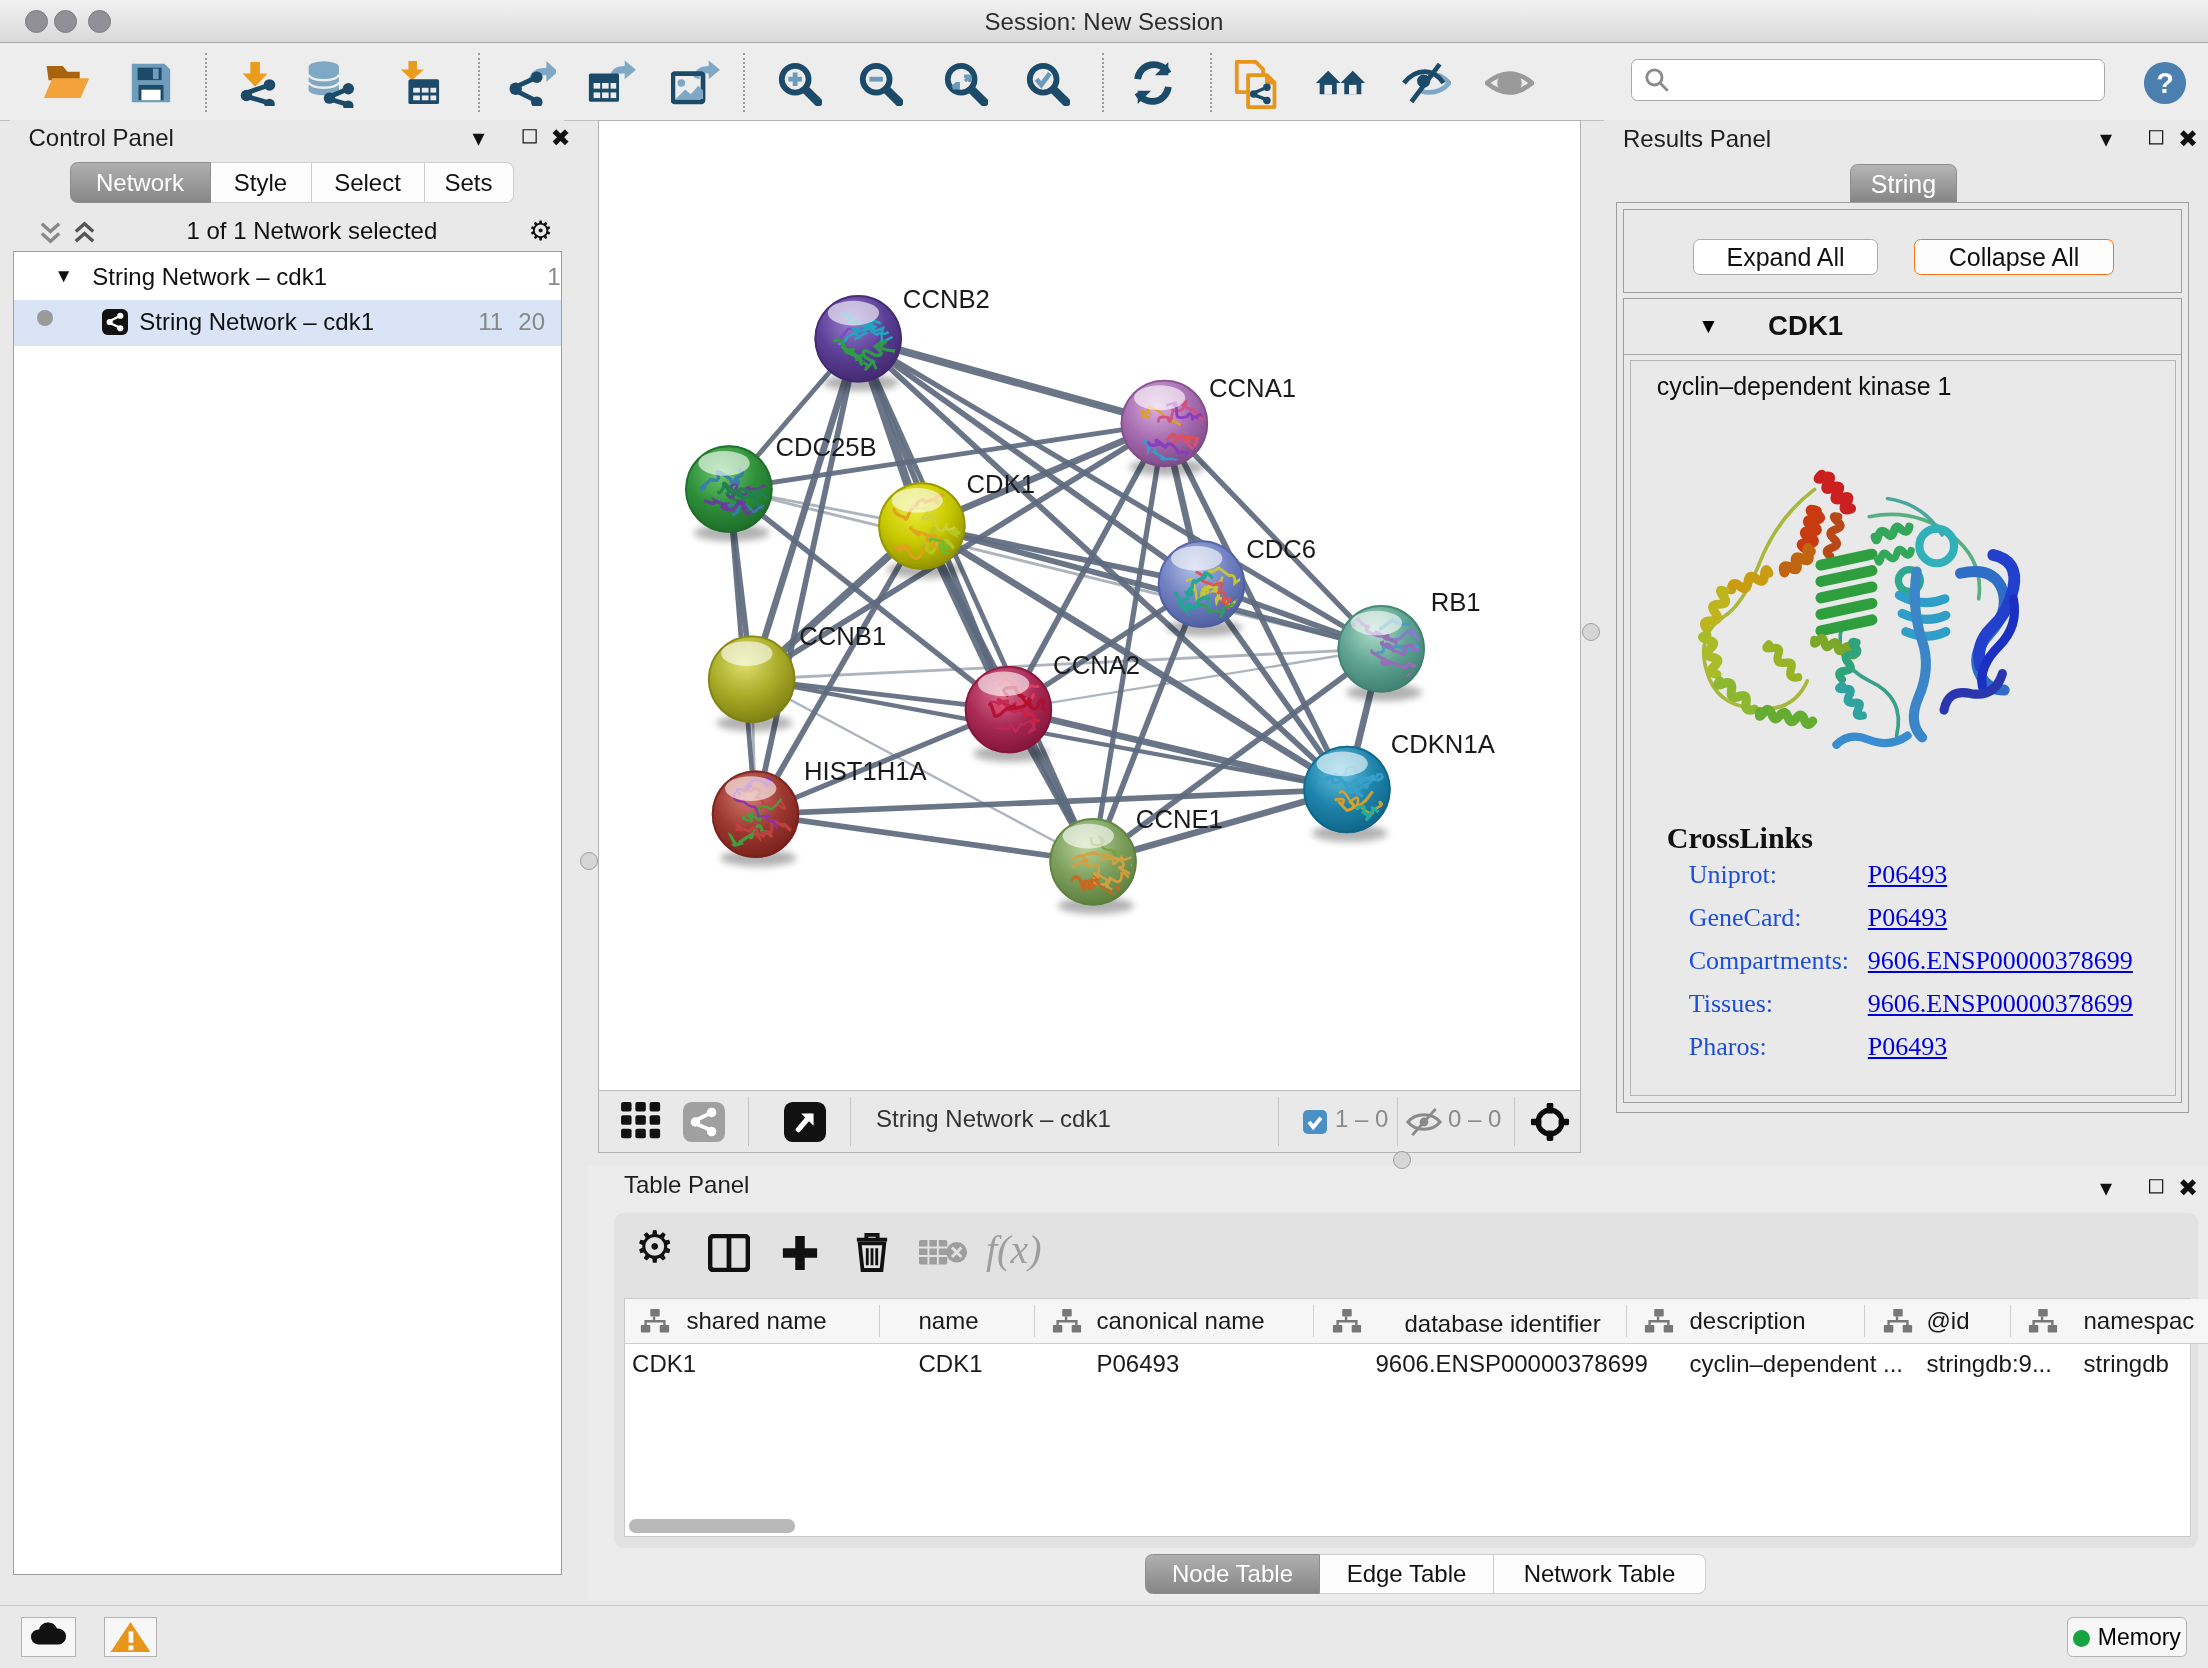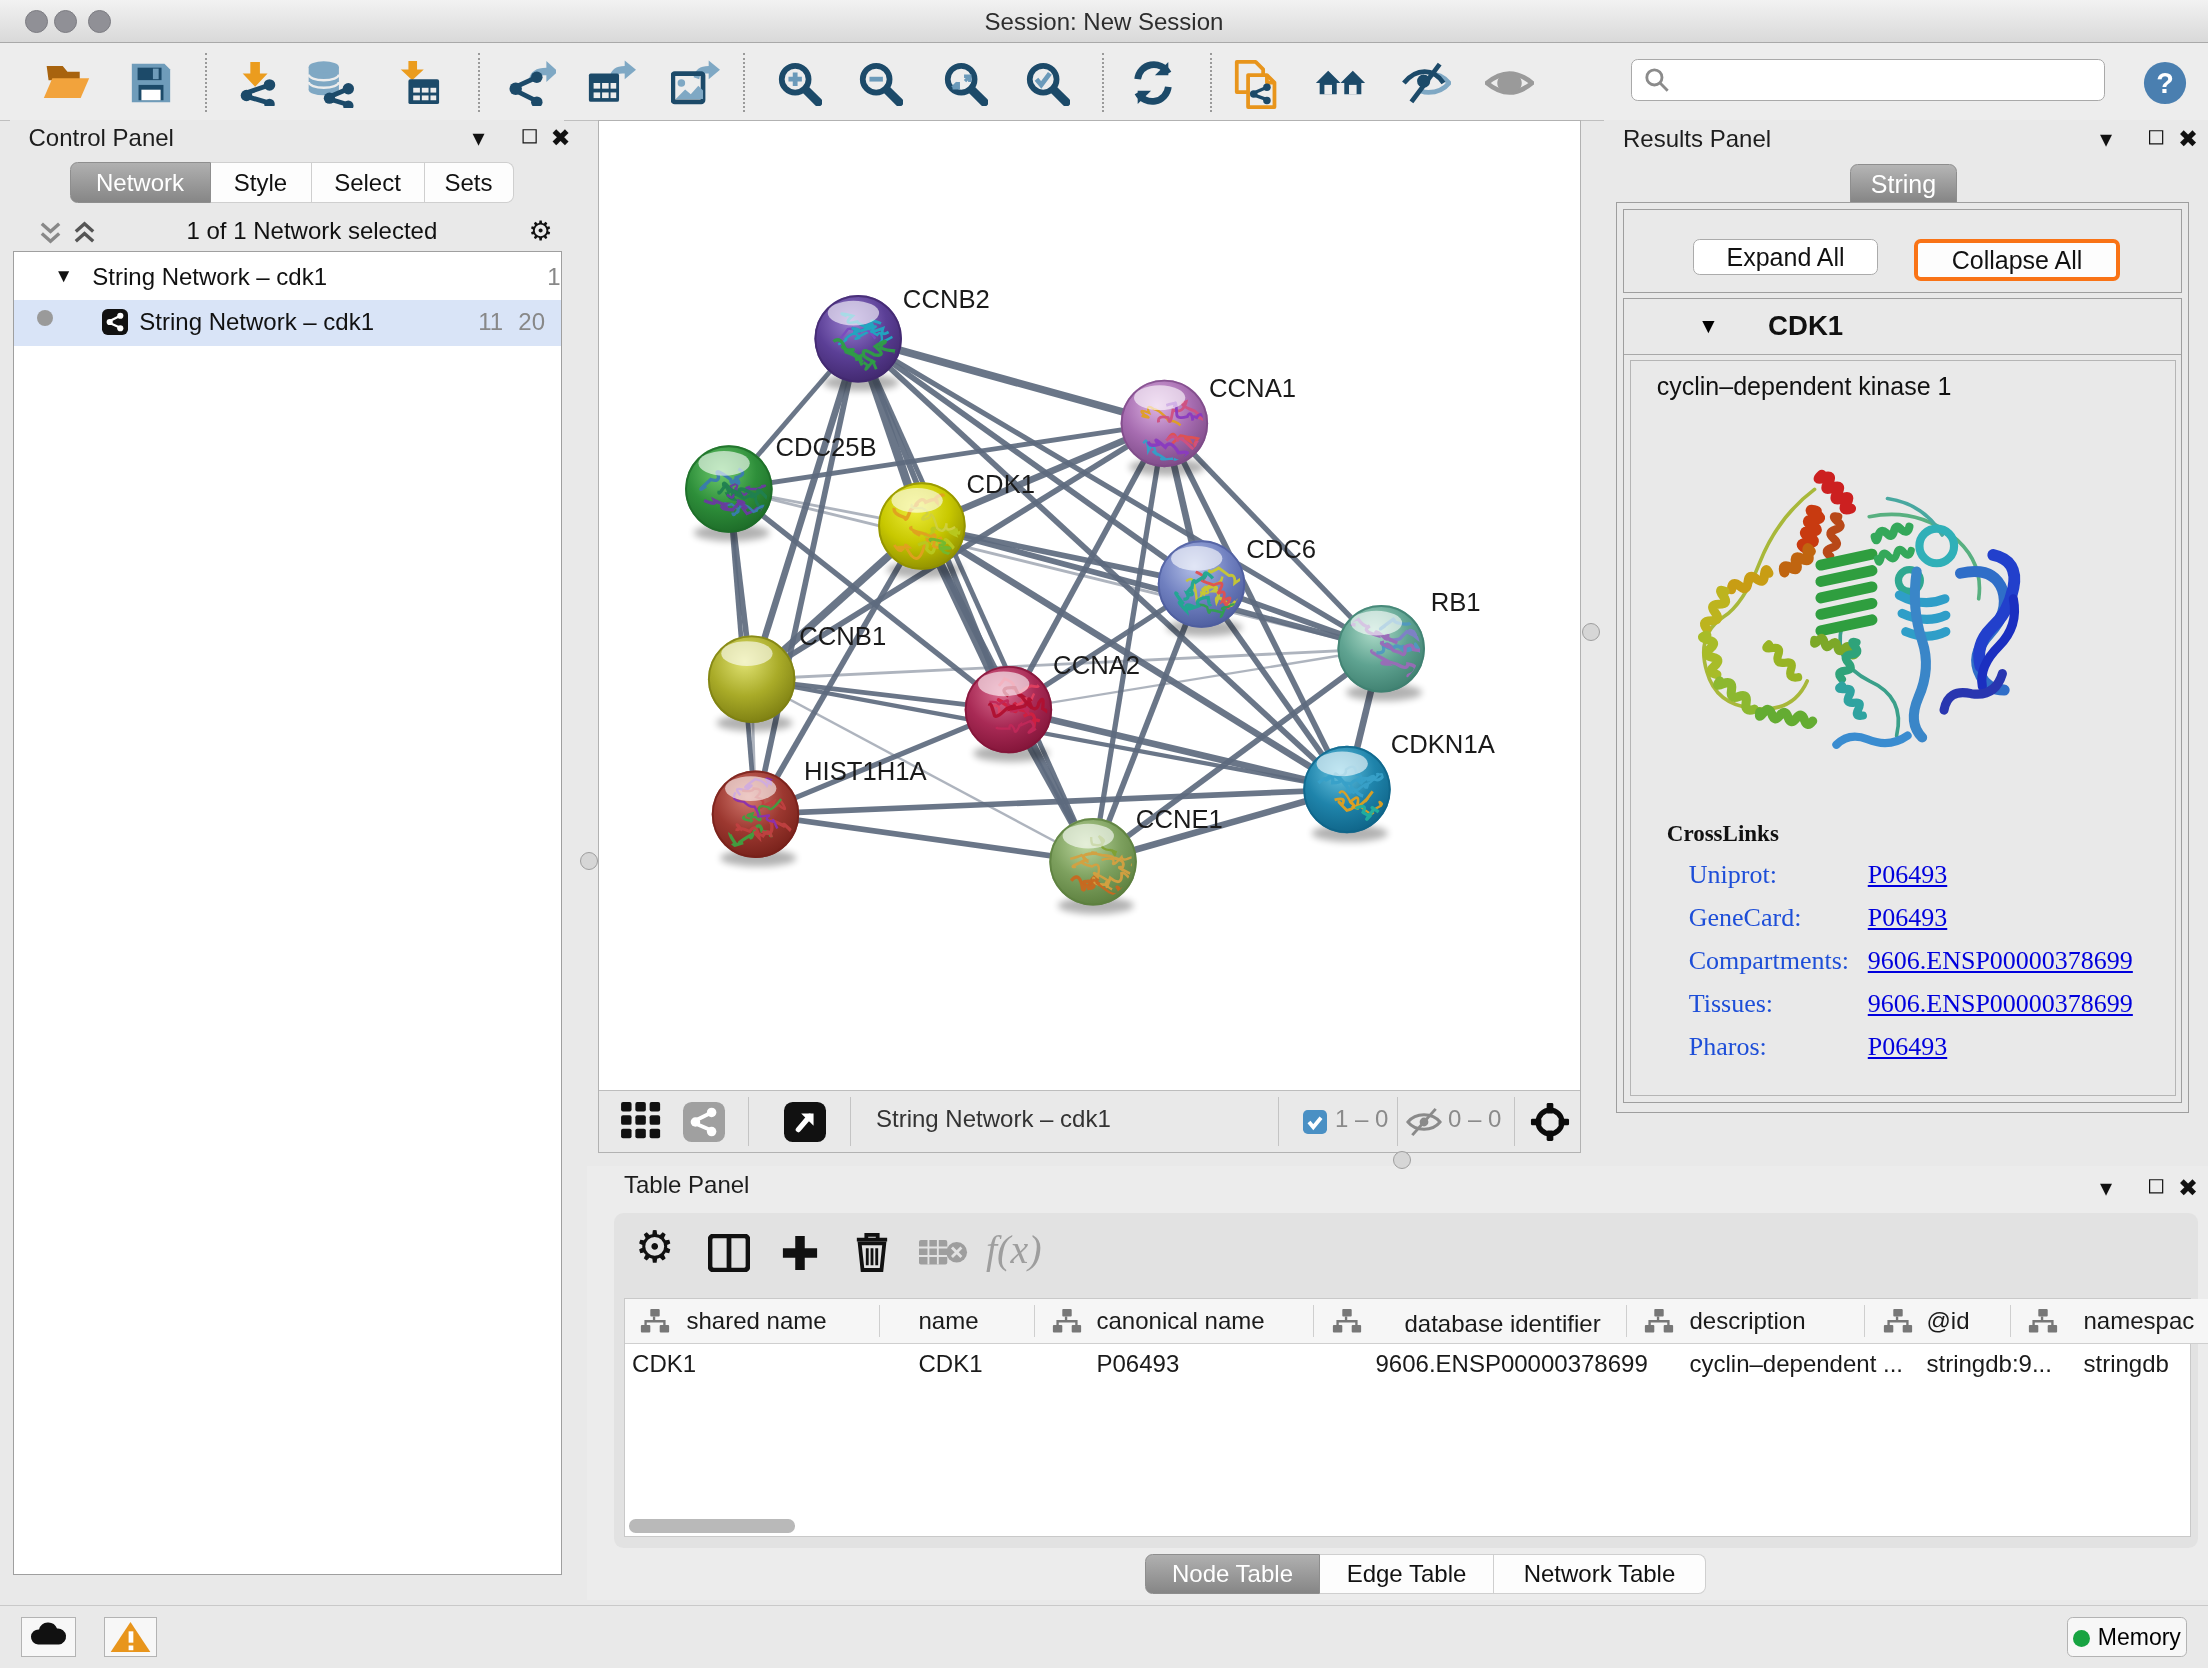--- a/index.html
+++ b/index.html
@@ -615,21 +615,21 @@
 
 <div class="abs" id="rpanel">
   <span class="phead" style="position:absolute;left:19px;top:4.8px;">Results Panel</span>
   <div class="wicons" style="left:496px;top:4.8px;">▾</div>
   <div class="wicons" style="left:543px;top:2.9px;font-size:22px;">◻</div>
   <div class="wicons" style="left:574px;top:4.8px;">✖</div>
   <div style="position:absolute;left:246px;top:44px;width:105px;height:38px;background:linear-gradient(#b5b5b5,#848484);border:1px solid #8e8e8e;border-radius:7.6px 7.6px 0 0;color:#fff;font-size:25px;text-align:center;line-height:38px;">String</div>
   <div style="position:absolute;left:12.4px;top:82px;width:571px;height:909px;border:1px solid #9e9e9e;background:#e9e9e9;">
     <div style="position:absolute;left:5.7px;top:5.7px;width:557px;height:82px;border:1px solid #9e9e9e;">
       <div style="position:absolute;left:69px;top:29.5px;width:183px;height:34px;background:#ffffff;border:1px solid #ababab;border-radius:6.7px;font-size:25px;text-align:center;line-height:34px;color:#111;">Expand All</div>
-      <div style="position:absolute;left:290px;top:29.5px;width:198px;height:34px;background:#fdfdfd;border:4px solid #f97316;border-radius:6.7px;font-size:25px;text-align:center;line-height:34px;color:#111;">Collapse All</div>
+      <div style="position:absolute;left:290px;top:29.5px;width:198px;height:34px;background:#fdfdfd;border:1px solid #f97316;border-radius:6.7px;font-size:25px;text-align:center;line-height:34px;color:#111;">Collapse All</div>
     </div>
     <div style="position:absolute;left:5.7px;top:95px;width:557px;height:803px;border:1px solid #9e9e9e;">
       <div style="position:absolute;left:0;top:0;width:100%;height:55px;border-bottom:1px solid #a8a8a8;">
         <span style="position:absolute;left:74px;top:15px;font-size:21px;">▼</span>
         <span style="position:absolute;left:144px;top:11.4px;font-size:27.6px;font-weight:bold;color:#111;">CDK1</span>
       </div>
       <div style="position:absolute;left:5.7px;top:61px;width:544px;height:734px;border:1px solid #b5b5b5;">
         <span style="position:absolute;left:26px;top:11.4px;font-size:25px;color:#111;">cyclin–dependent kinase 1</span>
         <svg style="position:absolute;left:44px;top:101px;" width="352" height="301" viewBox="0 0 380 330">
           <g fill="none" stroke-linecap="round">
@@ -661,21 +661,21 @@
 <path d="M262 120 q-6 40 6 76 q10 30 -4 62 q-12 28 4 44" stroke="#3a86c8" stroke-width="11"></path>
 <path d="M310 122 q36 -8 46 18 q8 24 -14 48 q-22 24 -10 46 q8 16 26 16" stroke="#2f6ec8" stroke-width="12"></path>
 <path d="M346 102 q28 6 22 36 q-6 28 -24 44 q-18 18 -12 42" stroke="#2240cc" stroke-width="13"></path>
 <path d="M368 150 q6 30 -16 52 q-22 22 -18 44" stroke="#1b2fc0" stroke-width="10"></path>
 <path d="M356 232 q-8 26 -34 22 q-26 -6 -30 18" stroke="#2936b0" stroke-width="10"></path>
 <path d="M252 300 q-20 14 -44 4 q-20 -8 -34 6" stroke="#3a8cd0" stroke-width="9"></path>
 <path d="M196 198 Q188 195 194 202 Q201 210 191 211 Q180 212 187 220 Q194 228 183 229 Q173 230 180 238" fill="none" stroke="#2fa37a" stroke-width="9" stroke-linecap="round"></path>
 <path d="M180 245 Q173 250 183 249 Q193 247 188 256 Q183 265 193 264 Q203 262 198 271 Q193 280 203 278" fill="none" stroke="#2fa3a0" stroke-width="9" stroke-linecap="round"></path>
 </g>
         </svg>
-        <span style="position:absolute;left:36px;top:460px;font-family:'Liberation Serif',serif;font-size:23px;font-weight:bold;color:#111;">CrossLinks</span>
+        <span style="position:absolute;left:36px;top:460px;font-family:'Liberation Serif',serif;font-size:30px;font-weight:bold;color:#111;">CrossLinks</span>
         <div style="position:absolute;left:58px;top:492px;font-family:'Liberation Serif',serif;font-size:26px;color:#1d4ed8;line-height:43px;">
           <div>Uniprot:</div>
             <div>GeneCard:</div>
             <div>Compartments:</div>
             <div>Tissues:</div>
             <div>Pharos:</div>
         </div>
         <div style="position:absolute;left:237px;top:492px;font-family:'Liberation Serif',serif;font-size:26px;line-height:43px;">
           <div><a class="lnk">P06493</a></div>
             <div><a class="lnk">P06493</a></div>

